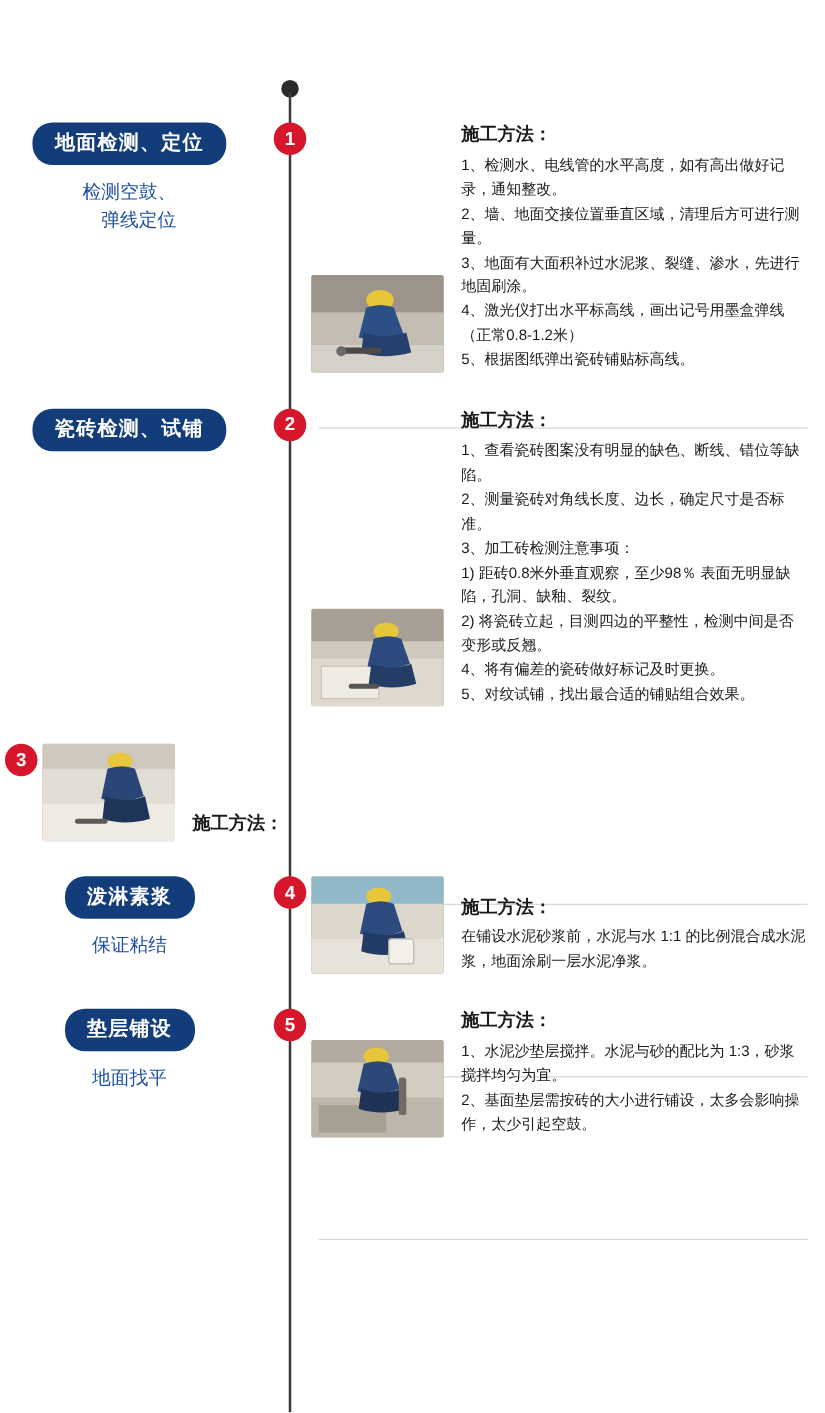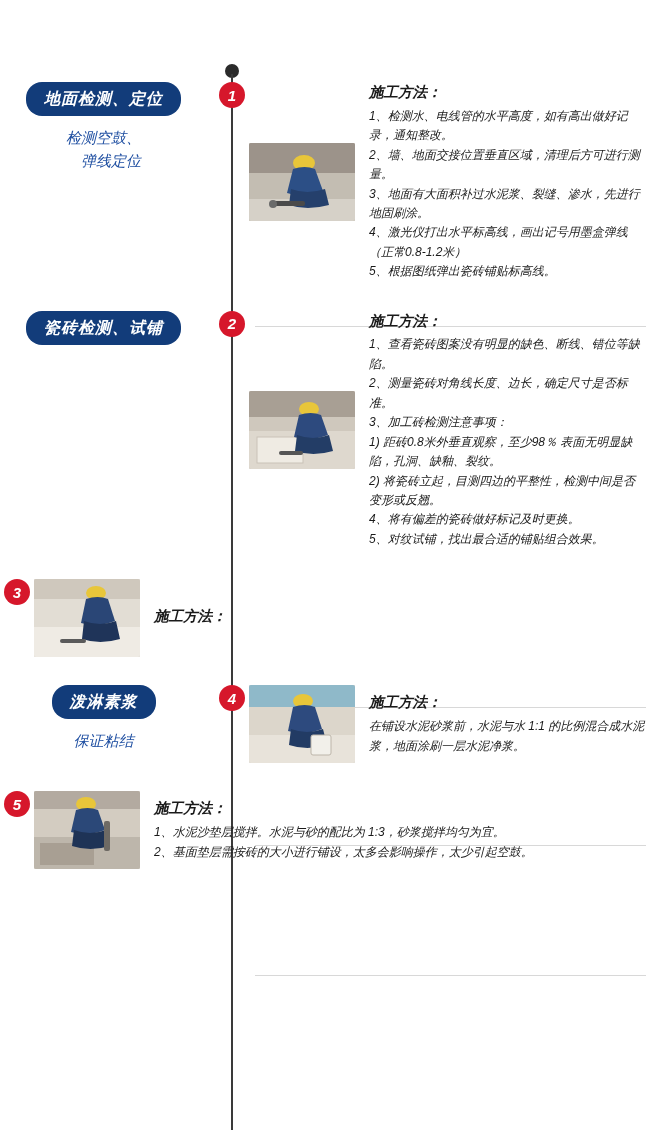--- a/index.html
+++ b/index.html
@@ -32,23 +32,22 @@
     top: 64px;
     width: 14px;
     height: 14px;
     border-radius: 50%;
     background: #2b2b2b;
   }
 
   .steps {
     position: absolute;
     left: 0;
-    top: 0;
+    top: 16px;
     width: 660px;
-    font-style: italic;
   }
 
   .step {
     position: relative;
     display: flex;
     align-items: flex-start;
   }
 
   
   .left-col {
@@ -98,21 +97,21 @@
     align-items: center;
     justify-content: center;
     line-height: 1;
     z-index: 3;
   }
 
   
   .right-col {
     flex: 1 1 auto;
     display: flex;
-    align-items: center;
+    align-items: flex-end;
     padding-right: 14px;
   }
   .photo {
     width: 106px;
     flex: 0 0 106px;
     height: 78px;
     margin-right: 14px;
     border-radius: 2px;
     overflow: hidden;
     position: relative;
@@ -275,20 +274,24 @@
         <div class="text-col">
           <div class="method-title">施工方法：</div>
           <div class="method-body">在铺设水泥砂浆前，水泥与水 1:1 的比例混合成水泥浆，地面涂刷一层水泥净浆。</div>
         </div>
       </div>
     </div>
 
     <div class="sep" style="top:975px;"></div>
 
     <div class="step" style="padding-top:28px;">
+      <div class="left-col">
+        <div class="pill">垫层铺设</div>
+        <div class="subtitle">地面找平</div>
+      </div>
       <div class="marker-col">
         <div class="marker">5</div>
       </div>
       <div class="right-col">
         <div class="photo">
           <svg viewBox="0 0 106 78" preserveAspectRatio="none">
             <rect x="0" y="0" width="106" height="78" fill="#d3ccc1"></rect>
             <rect x="0" y="0" width="106" height="18" fill="#b3aaa0"></rect>
             <rect x="0" y="46" width="106" height="32" fill="#bdb6ab"></rect>
             <rect x="6" y="52" width="54" height="22" fill="#a89f93"></rect>

